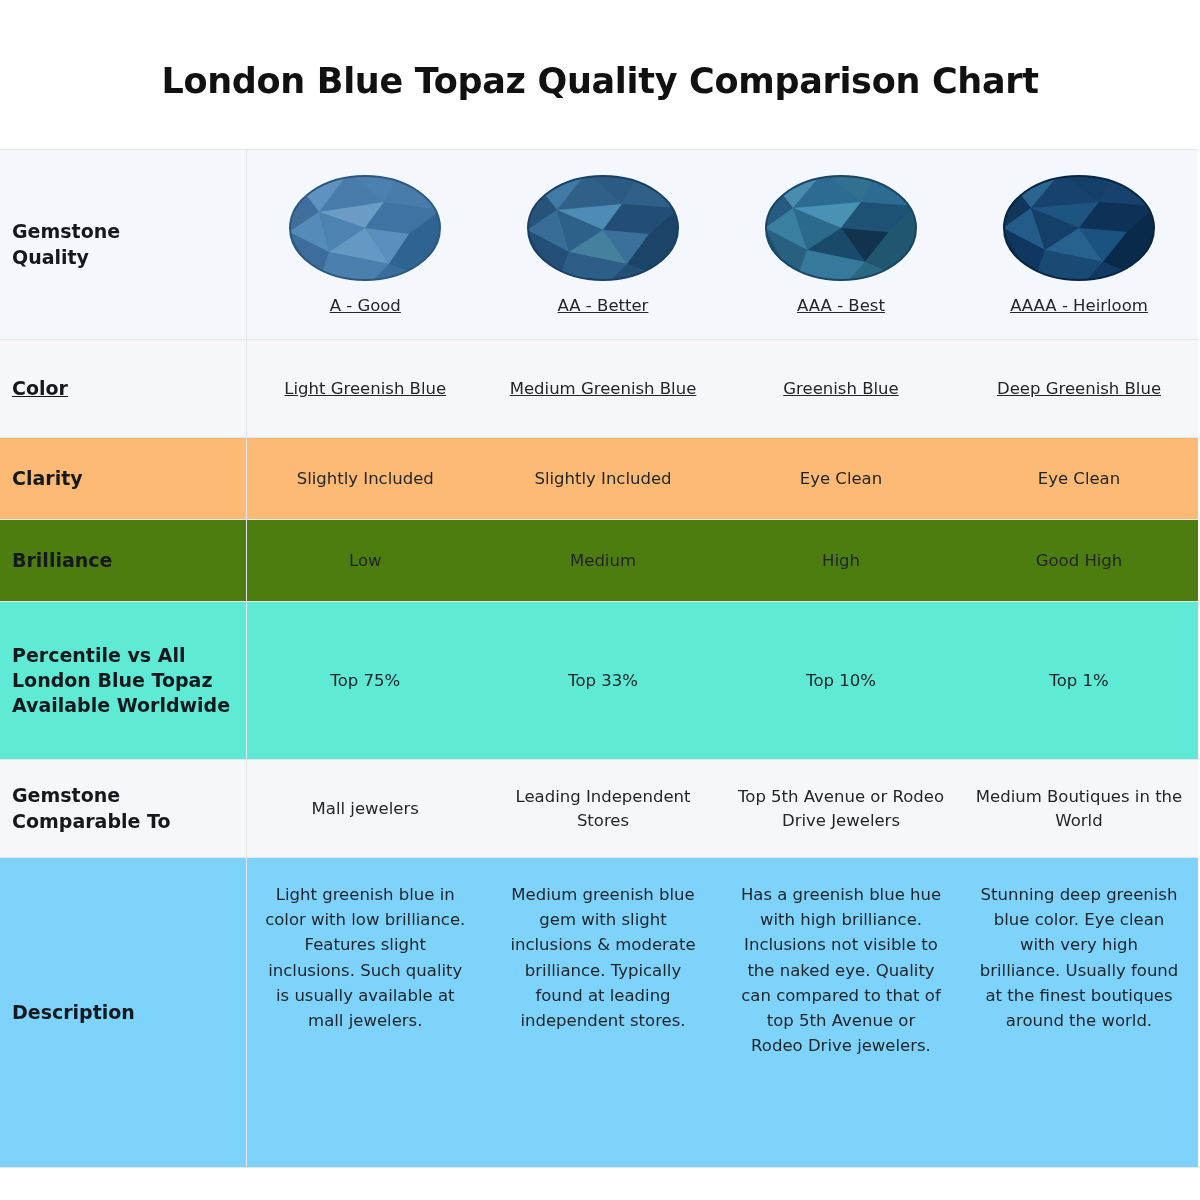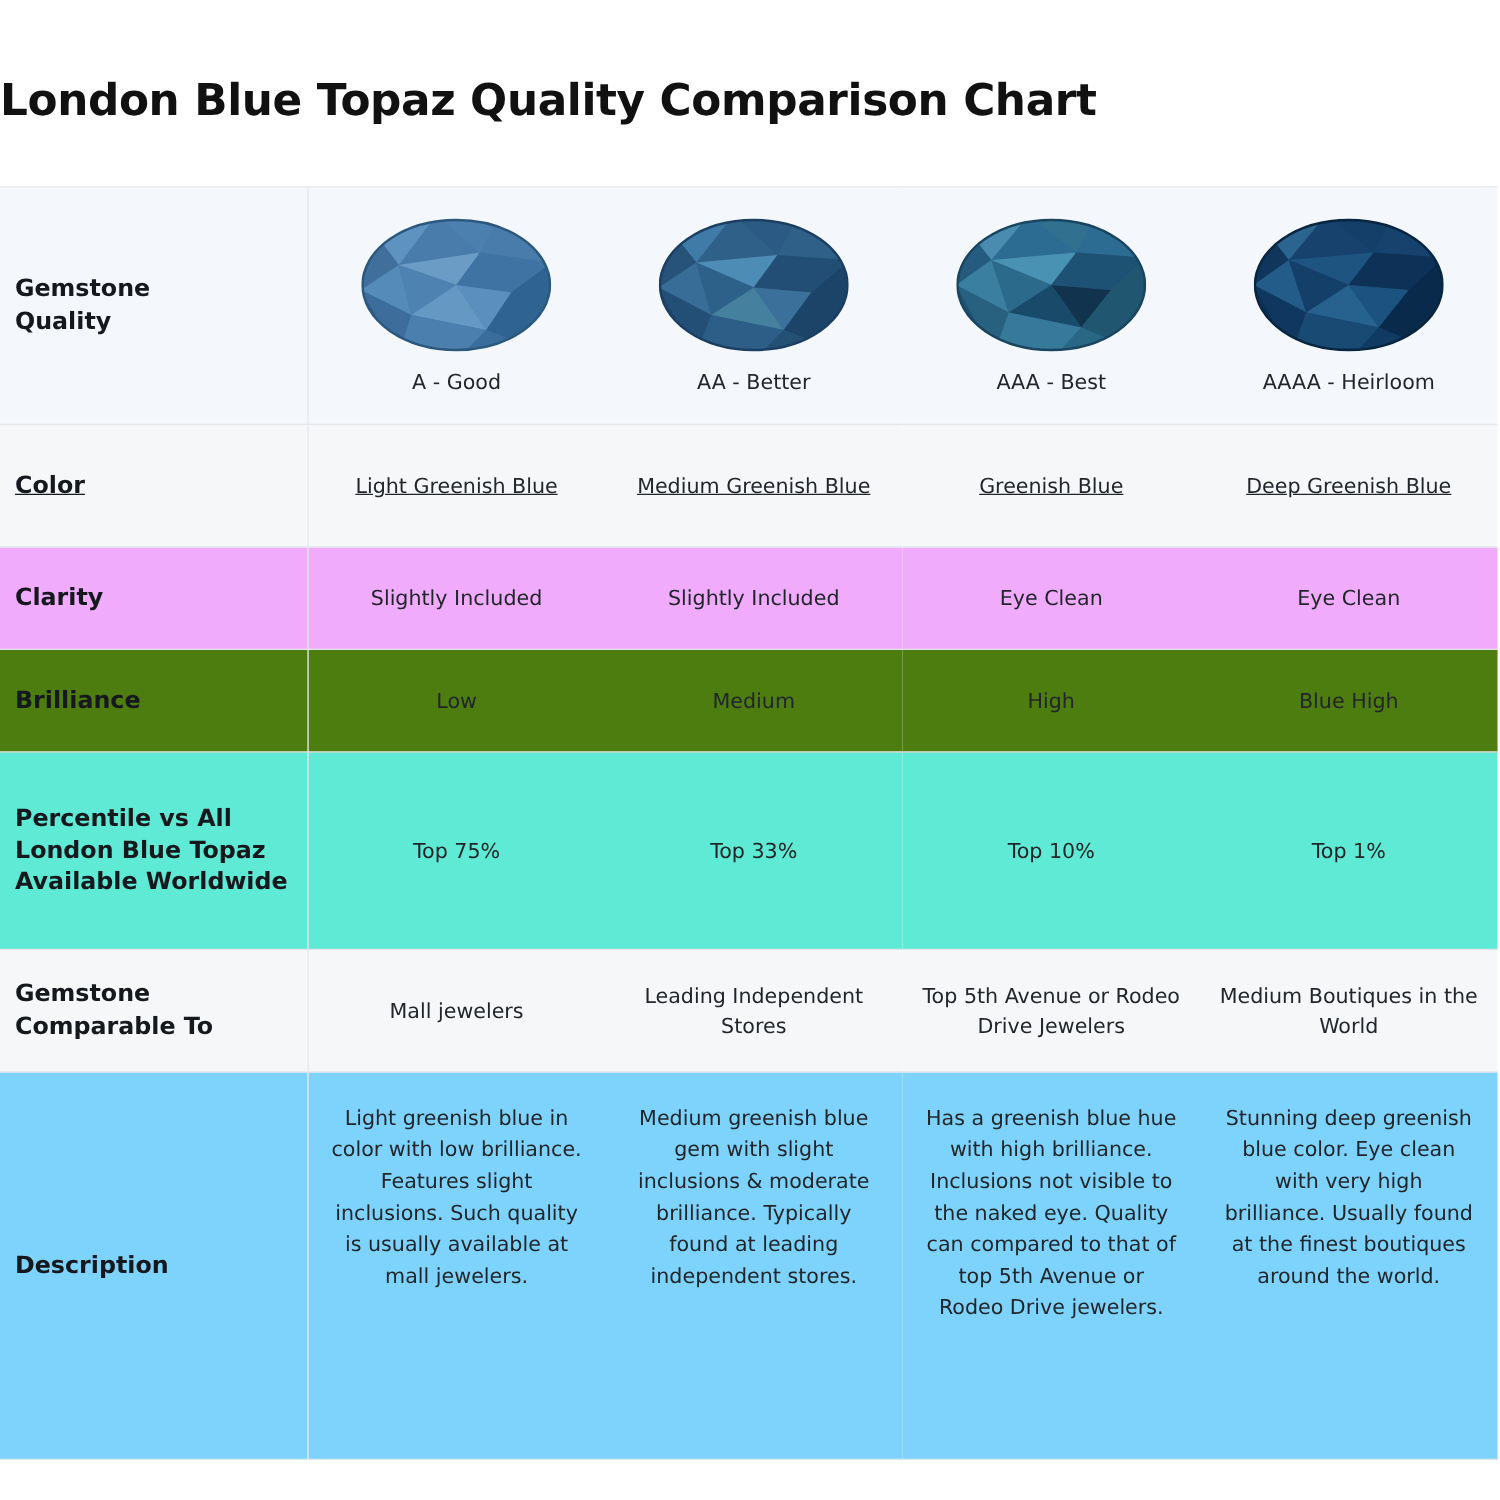--- a/index.html
+++ b/index.html
@@ -13,21 +13,21 @@
     color: #1a1a1a;
   }
   .page {
     width: 1200px;
     height: 1200px;
     position: relative;
     background: #ffffff;
     overflow: hidden;
   }
   .title {
-    text-align: left;
+    text-align: center;
     font-size: 35px;
     font-weight: bold;
     letter-spacing: -0.3px;
     color: #111111;
     padding-top: 60px;
     padding-bottom: 0;
     line-height: 1.2;
   }
   table.chart {
     width: 1056px;
@@ -55,39 +55,40 @@
   td.cell {
     width: 238px;
     text-align: center;
     font-size: 16.5px;
     color: #22262b;
     line-height: 1.42;
   }
 
   tr.row-gem td { background: #f4f8fc; height: 190px; }
   tr.row-color td { background: #f6f7f8; height: 98px; text-decoration: underline; }
-  tr.row-clarity td { background: #f0abfc; height: 82px; }
+  tr.row-clarity td { background: #fdba74; height: 82px; }
   tr.row-brill td { background: #4d7c0f; height: 82px; }
   tr.row-pct td { background: #5eead4; height: 158px; }
   tr.row-comp td { background: #f6f7f8; height: 98px; }
   tr.row-desc td { background: #7dd3fc; height: 310px; vertical-align: top; padding-top: 24px;}
 
   tr.row-desc td.label { vertical-align: middle; padding-top: 10px;}
 
   .gem-cell-inner {
     display: flex;
     flex-direction: column;
     align-items: center;
     justify-content: flex-start;
   }
   .gem-svg { display: block; }
   .gem-caption {
     margin-top: 10px;
     font-size: 16.5px;
     color: #22262b;
+    text-decoration: underline;
   }
   .desc-text {
     font-size: 16.5px;
     line-height: 1.53;
     color: #22262b;
     padding: 0 6px;
   }
 </style>
 </head>
 <body>
@@ -256,21 +257,21 @@
       <td class="cell">Slightly Included</td>
       <td class="cell">Eye Clean</td>
       <td class="cell">Eye Clean</td>
     </tr>
 
     <tr class="row-brill">
       <td class="label">Brilliance</td>
       <td class="cell">Low</td>
       <td class="cell">Medium</td>
       <td class="cell">High</td>
-      <td class="cell">Blue High</td>
+      <td class="cell">Good High</td>
     </tr>
 
     <tr class="row-pct">
       <td class="label">Percentile vs All London Blue Topaz Available Worldwide</td>
       <td class="cell">Top 75%</td>
       <td class="cell">Top 33%</td>
       <td class="cell">Top 10%</td>
       <td class="cell">Top 1%</td>
     </tr>
 

